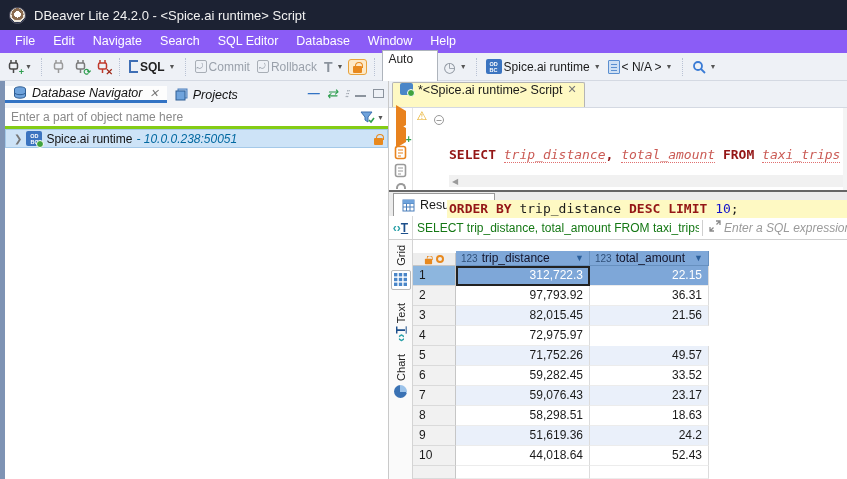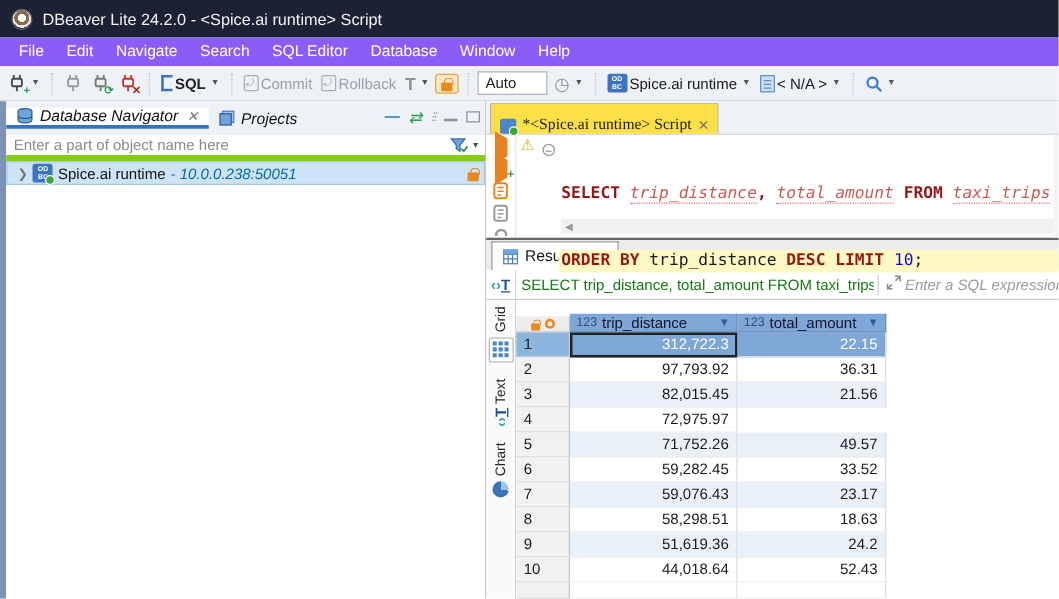--- a/index.html
+++ b/index.html
@@ -24,21 +24,21 @@
   .plug .badge { position:absolute; right:-3px; bottom:-3px; font-size:9px; font-weight:bold; line-height:9px; }
   .sql-brk { width:9px; height:13px; border:2px solid #3f6fb5; border-right:none; display:inline-block; }
   .sql-lbl { font-weight:bold; color:#222; }
   .disabled-lbl { color:#9aa1ab; }
   .docicon { width:12px; height:13px; border:1.5px solid #a8aeb6; border-radius:2px; position:relative; }
   .docicon::after { content:"⤾"; position:absolute; font-size:8px; color:#9aa1ab; left:1px; top:1px; }
   .txn-t { color:#8b939d; font-weight:bold; font-size:14px; }
   .lockbtn { background:#fde9c8; border:1px solid #e8a33d; border-radius:3px; padding:1px 4px; }
   .lock { display:inline-block; width:9px; height:7px; background:#e8891e; border-radius:1px; position:relative; margin-top:5px; }
   .lock::before { content:""; position:absolute; left:1.5px; top:-4px; width:6px; height:5px; border:1.5px solid #e8891e; border-bottom:none; border-radius:4px 4px 0 0; }
-  .combo { background:#fff; border:1px solid #aeb4bc; width:56px; height:19px; line-height:17px; padding-left:5px; color:#222; }
+  .combo { background:#fff; border:1px solid #aeb4bc; width:56px; height:34px; line-height:17px; padding-left:5px; color:#222; }
   .clock { color:#8b939d; font-size:14px; }
   .odbc { width:16px; height:15px; background:#3b74c0; border-radius:2px; color:#fff; font-size:5.5px; font-weight:bold; line-height:6px; text-align:center; padding-top:1.5px; position:relative; flex:0 0 auto; }
   .odbc.checked::after { content:""; position:absolute; right:-2px; bottom:-2px; width:6px; height:6px; background:#41a33e; border-radius:50%; border:1px solid #fff; }
   .dbdoc { width:12px; height:14px; background:#cfe0f4; border:1px solid #5b8fd0; border-radius:1px; position:relative; }
   .dbdoc::after { content:""; position:absolute; left:2px; top:3px; right:2px; height:1.5px; background:#5b8fd0; box-shadow:0 3px 0 #5b8fd0, 0 6px 0 #5b8fd0; }
 
   
   .main { position:absolute; top:81px; left:0; right:0; bottom:0; display:flex; }
   .win-edge { width:5px; background:#7e93b4; flex:0 0 auto; }
 
@@ -47,33 +47,33 @@
   .ptabbar { height:27px; background:#eef1f6; display:flex; align-items:center; position:relative;font-style:italic; }
   .ptab { display:flex; align-items:center; gap:5px; padding:0 8px; font-size:12.5px; color:#111; }
   .ptab.active { background:#fdfdfd; border-bottom:3px solid #3273c4; }
   .ptab .x { color:#777; font-size:11px; margin-left:2px; }
   .ptab-tools { position:absolute; right:4px; top:0; height:24px; display:flex; align-items:center; gap:7px; color:#666; }
   .tool-min { color:#3273c4; font-weight:bold; }
   .tool-link { color:#2f9e4f; font-size:13px; }
   .tool-dots { color:#9aa1ab; letter-spacing:-1px; font-size:10px; }
   .chiclet { width:11px; height:9px; border:1px solid #8b939d; display:inline-block; }
   .chiclet.min { border:none; border-bottom:2px solid #8b939d; height:7px; }
-  .filter-row { height:21px; border-bottom:5px solid #84cc16; display:flex; align-items:center; padding:0 4px 0 6px; }
+  .filter-row { height:21px; border-bottom:3px solid #84cc16; display:flex; align-items:center; padding:0 4px 0 6px; }
   .filter-ph { color:#8a8a8a; flex:1; }
   .tree-row { height:19px; display:flex; align-items:center; gap:4px; padding:0 4px 0 8px; }
   .tree-row.selected { background:#cde3f7; border:1px solid #a4c9e9; }
   .chev { color:#777; font-size:10px; }
   .tree-name { color:#111; }
   .tree-host { color:#0369a1; font-style:italic; }
   .tree-lock { margin-left:auto; }
 
   
   .right-panel { flex:1; display:flex; flex-direction:column; min-width:0; }
   .etabbar { height:27px; background:#eef1f6; border-bottom:1px solid #d4d9e2; display:flex; align-items:flex-end; padding-left:3px; }
-  .etab { background:#fde047; border:1px solid #b5b5b5; border-bottom:none; border-radius:2px 2px 0 0; height:25px; display:flex; align-items:flex-end; gap:5px; padding:0 7px; font-size:12.5px;font-family:Liberation Serif, serif; }
+  .etab { background:#fef9c3; border:1px solid #b5b5b5; border-bottom:none; border-radius:2px 2px 0 0; height:25px; display:flex; align-items:flex-start; gap:5px; padding:0 7px; font-size:12.5px; }
   .sqlfile { width:13px; height:12px; background:#4a86c8; border-radius:2px; position:relative; }
   .sqlfile::after { content:""; position:absolute; right:-2px; bottom:-2px; width:6px; height:6px; background:#41a33e; border-radius:50%; border:1px solid #fff; }
   .etab .x { color:#777; font-size:11px; }
 
   .editor { height:82px; background:#fff; display:flex; position:relative; }
   .ed-toolbar { width:24px; border-right:1px solid #e4e4e4; display:flex; flex-direction:column; align-items:center; padding-top:3px; gap:3px; flex:0 0 auto; }
   .play { width:0; height:0; border-left:10px solid #e8821e; border-top:6px solid transparent; border-bottom:6px solid transparent; }
   .play-wrap { position:relative; height:14px; }
   .play-wrap .plus { position:absolute; right:-6px; bottom:-3px; color:#2f9e4f; font-weight:bold; font-size:10px; }
   .ed-annot { width:18px; padding-top:1px; text-align:center; flex:0 0 auto; }

